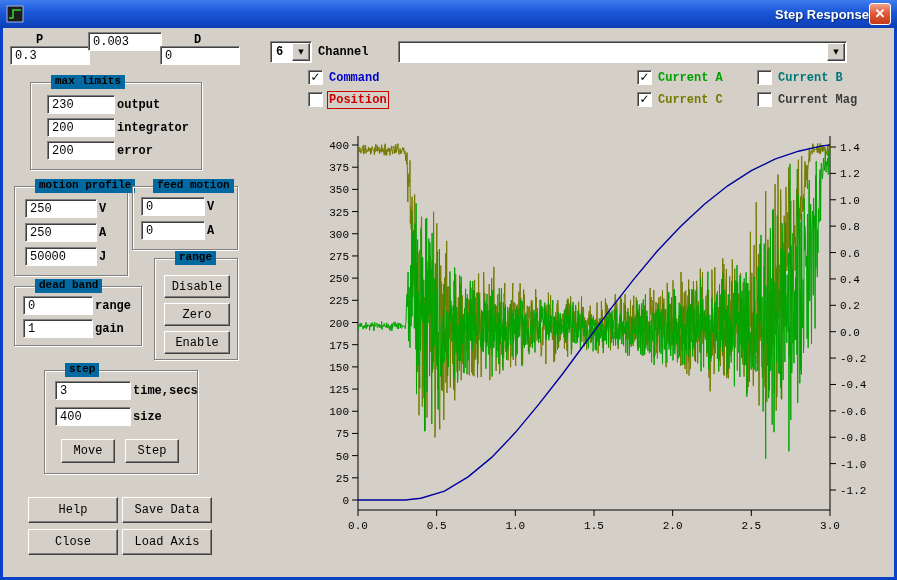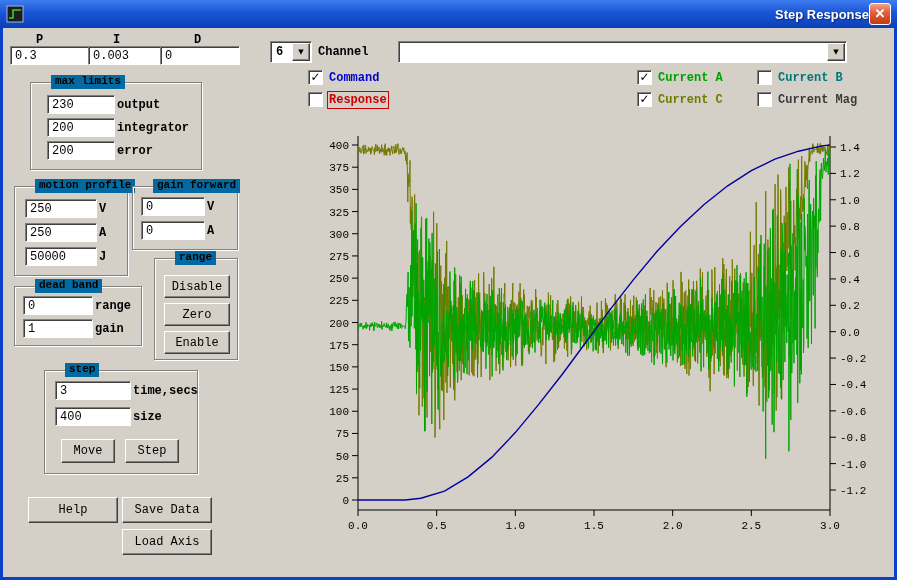--- a/index.html
+++ b/index.html
@@ -56,21 +56,21 @@
         </svg>
     </span>
     <span class="title">Step Response</span>
     <span class="close-btn">✕</span>
   </div>
 
   <span class="fldlbl" style="left:36px;top:33px">P</span>
   <span class="fldlbl" style="left:113px;top:33px">I</span>
   <span class="fldlbl" style="left:194px;top:33px">D</span>
   <input class="tbox" style="left: 10px; top: 46px; width: 70px;" value="0.3">
-  <input class="tbox" style="left: 88px; top: 46px; width: 64px;" value="0.003">
+  <input class="tbox" style="left: 88px; top: 32px; width: 64px;" value="0.003">
   <input class="tbox" style="left: 160px; top: 46px; width: 70px;" value="0">
 
   <div class="grp" style="left:30px;top:82px;width:170px;height:86px">
     <span class="grp-title">max limits</span>
     <input class="tbox" style="left: 16px; top: 12px; width: 58px;" value="230">
     <span class="rowlbl" style="left:86px;top:15px">output</span>
     <input class="tbox" style="left: 16px; top: 35px; width: 58px;" value="200">
     <span class="rowlbl" style="left:86px;top:38px">integrator</span>
     <input class="tbox" style="left: 16px; top: 58px; width: 58px;" value="200">
     <span class="rowlbl" style="left:86px;top:61px">error</span>
@@ -80,21 +80,21 @@
     <span class="grp-title">motion profile</span>
     <input class="tbox" style="left: 10px; top: 12px; width: 62px;" value="250">
     <span class="rowlbl" style="left:84px;top:15px">V</span>
     <input class="tbox" style="left: 10px; top: 36px; width: 62px;" value="250">
     <span class="rowlbl" style="left:84px;top:39px">A</span>
     <input class="tbox" style="left: 10px; top: 60px; width: 62px;" value="50000">
     <span class="rowlbl" style="left:84px;top:63px">J</span>
   </div>
 
   <div class="grp" style="left:132px;top:186px;width:104px;height:62px">
-    <span class="grp-title">gain forward</span>
+    <span class="grp-title">feed motion</span>
     <input class="tbox" style="left: 8px; top: 10px; width: 54px;" value="0">
     <span class="rowlbl" style="left:74px;top:13px">V</span>
     <input class="tbox" style="left: 8px; top: 34px; width: 54px;" value="0">
     <span class="rowlbl" style="left:74px;top:37px">A</span>
   </div>
 
   <div class="grp" style="left:154px;top:258px;width:82px;height:100px">
     <span class="grp-title">range</span>
     <button class="btn" style="left:9px;top:16px;width:64px;height:21px">Disable</button>
     <button class="btn" style="left:9px;top:44px;width:64px;height:21px">Zero</button>
@@ -114,39 +114,40 @@
     <input class="tbox" style="left: 10px; top: 10px; width: 66px;" value="3">
     <span class="rowlbl" style="left:88px;top:13px">time,secs</span>
     <input class="tbox" style="left: 10px; top: 36px; width: 66px;" value="400">
     <span class="rowlbl" style="left:88px;top:39px">size</span>
     <button class="btn" style="left:16px;top:68px;width:52px;height:22px">Move</button>
     <button class="btn" style="left:80px;top:68px;width:52px;height:22px">Step</button>
   </div>
 
   <button class="btn" style="left:28px;top:497px;width:88px;height:24px">Help</button>
   <button class="btn" style="left:122px;top:497px;width:88px;height:24px">Save Data</button>
+  <button class="btn" style="left:28px;top:529px;width:88px;height:24px">Close</button>
   <button class="btn" style="left:122px;top:529px;width:88px;height:24px">Load Axis</button>
 
   <div class="combo" style="left:270px;top:41px;width:40px;height:20px">
     <span class="val">6</span>
     <span class="arrowbtn">▼</span>
   </div>
   <span class="fldlbl" style="left:318px;top:45px">Channel</span>
 
   <div class="combo" style="left:398px;top:41px;width:447px;height:20px">
     <span class="arrowbtn">▼</span>
   </div>
 
   <div class="toggle" style="left:308px;top:70px">
     <span class="cb">✓</span>
     <span class="cblabel" style="color: rgb(0, 0, 204);">Command</span>
   </div>
   <div class="toggle" style="left:308px;top:92px">
     <span class="cb"></span>
-    <span class="cblabel" style="color: rgb(204, 0, 0); outline: rgb(204, 0, 0) solid 1px; outline-offset: 1px;">Response</span>
+    <span class="cblabel" style="color: rgb(204, 0, 0); outline: rgb(204, 0, 0) solid 1px; outline-offset: 1px;">Position</span>
   </div>
   <div class="toggle" style="left:637px;top:70px">
     <span class="cb">✓</span>
     <span class="cblabel" style="color: rgb(0, 160, 0);">Current A</span>
   </div>
   <div class="toggle" style="left:637px;top:92px">
     <span class="cb">✓</span>
     <span class="cblabel" style="color: rgb(117, 122, 0); text-align: right;">Current C</span>
   </div>
   <div class="toggle" style="left:757px;top:70px">

